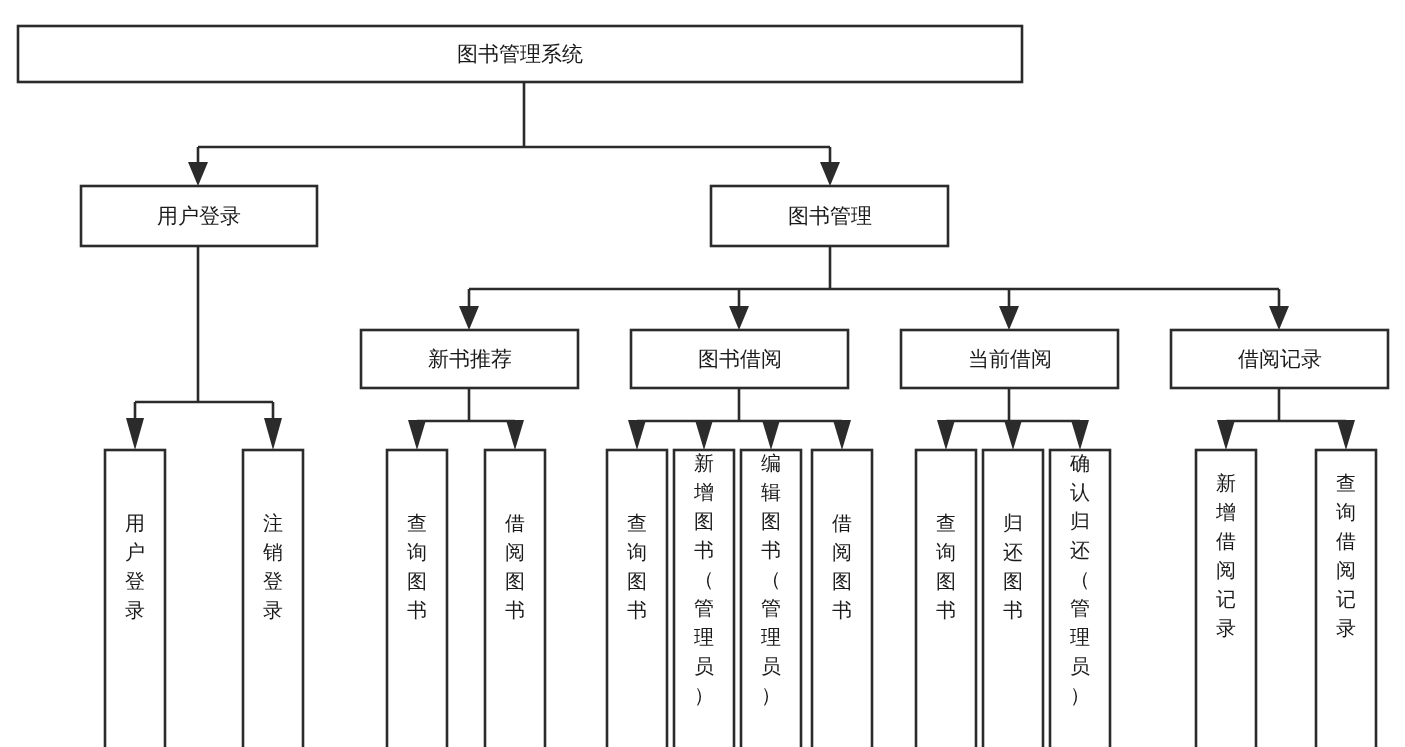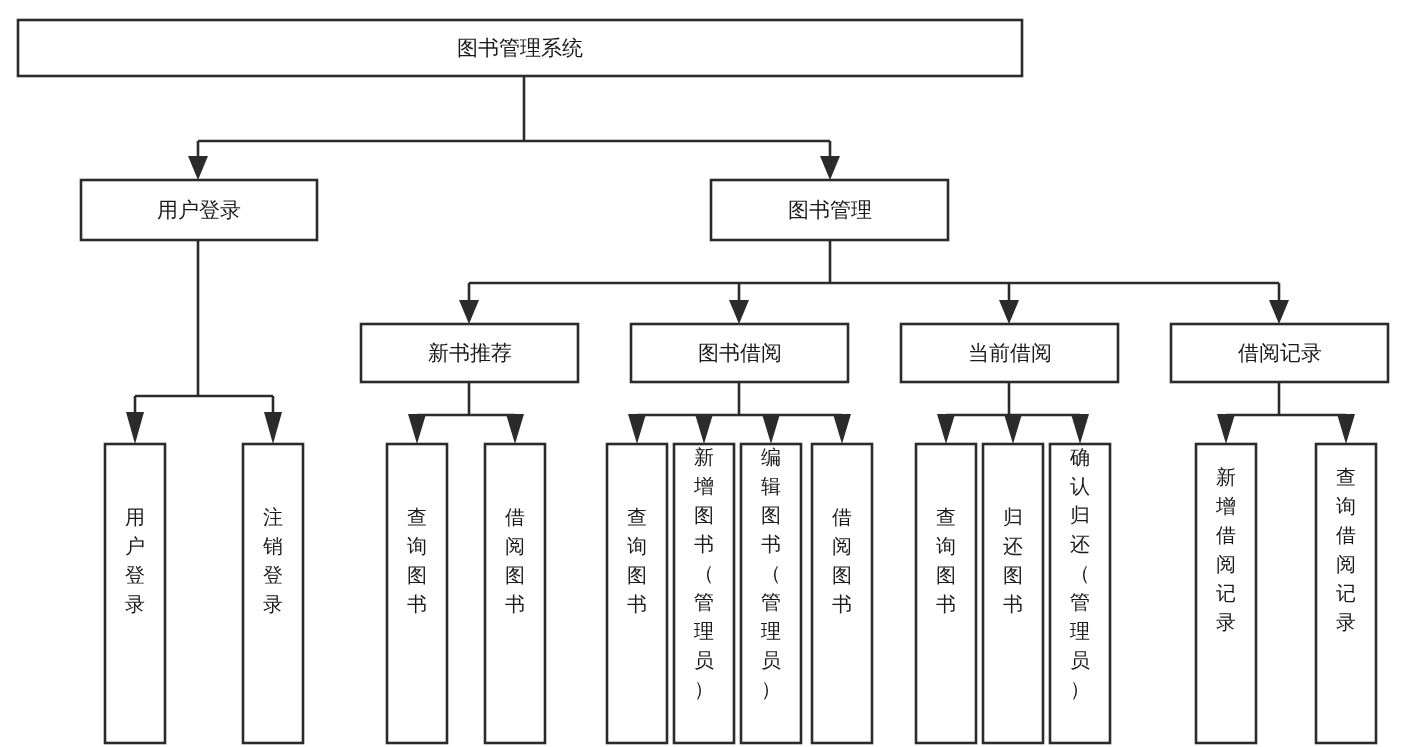--- a/index.html
+++ b/index.html
@@ -10,21 +10,21 @@
   body {
     width: 1405px;
     height: 747px;
     font-family: "Liberation Sans", "DejaVu Sans", sans-serif;
     overflow: hidden;
     position: relative;
   }
   #diagram-root {
     position: absolute;
     left: 0;
-    top: 8px;
+    top: 14px;
     width: 1405px;
     height: 577px;
   }
   svg#tree-svg {
     position: absolute;
     left: 0;
     top: 0;
     width: 1405px;
     height: 747px;
     display: block;

